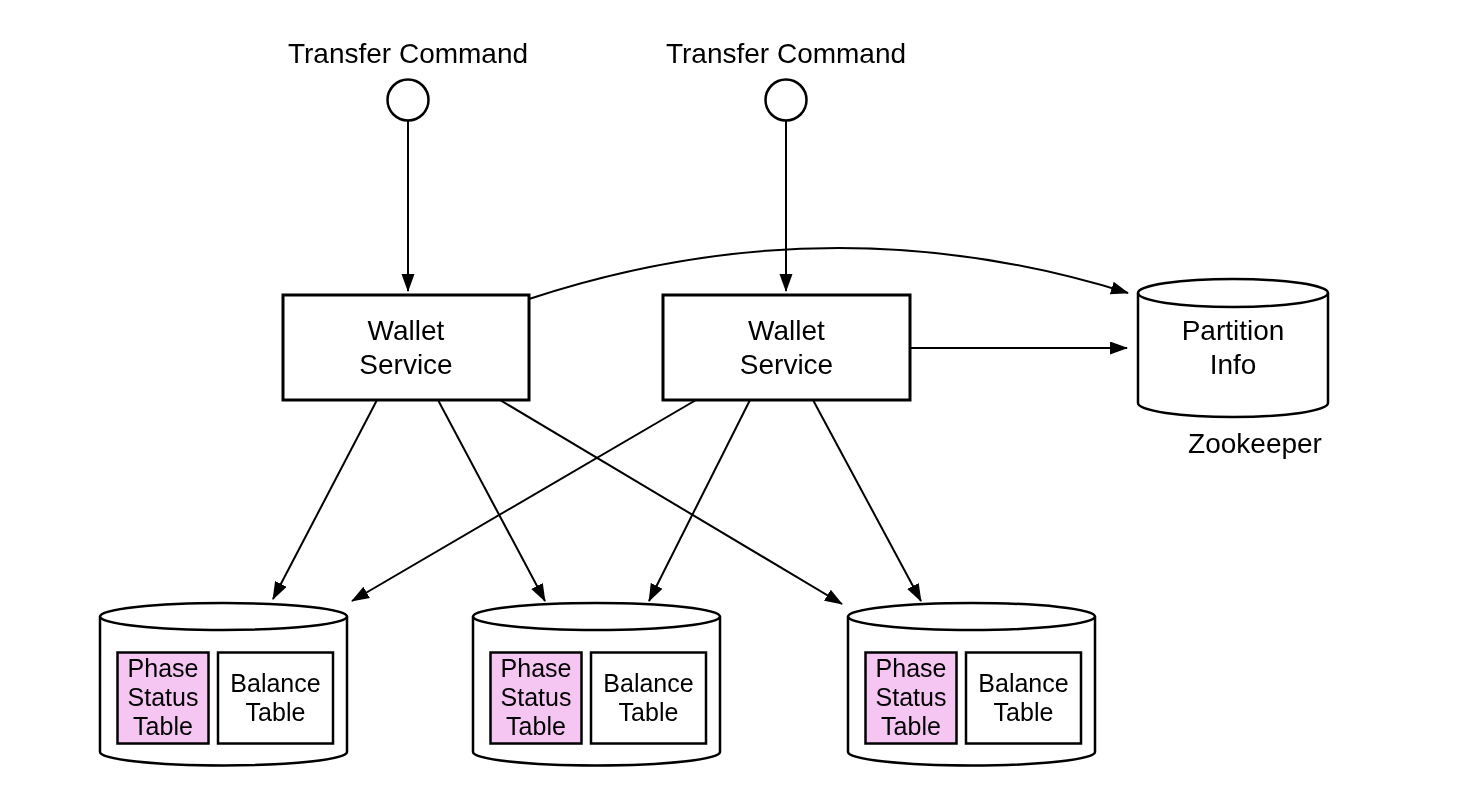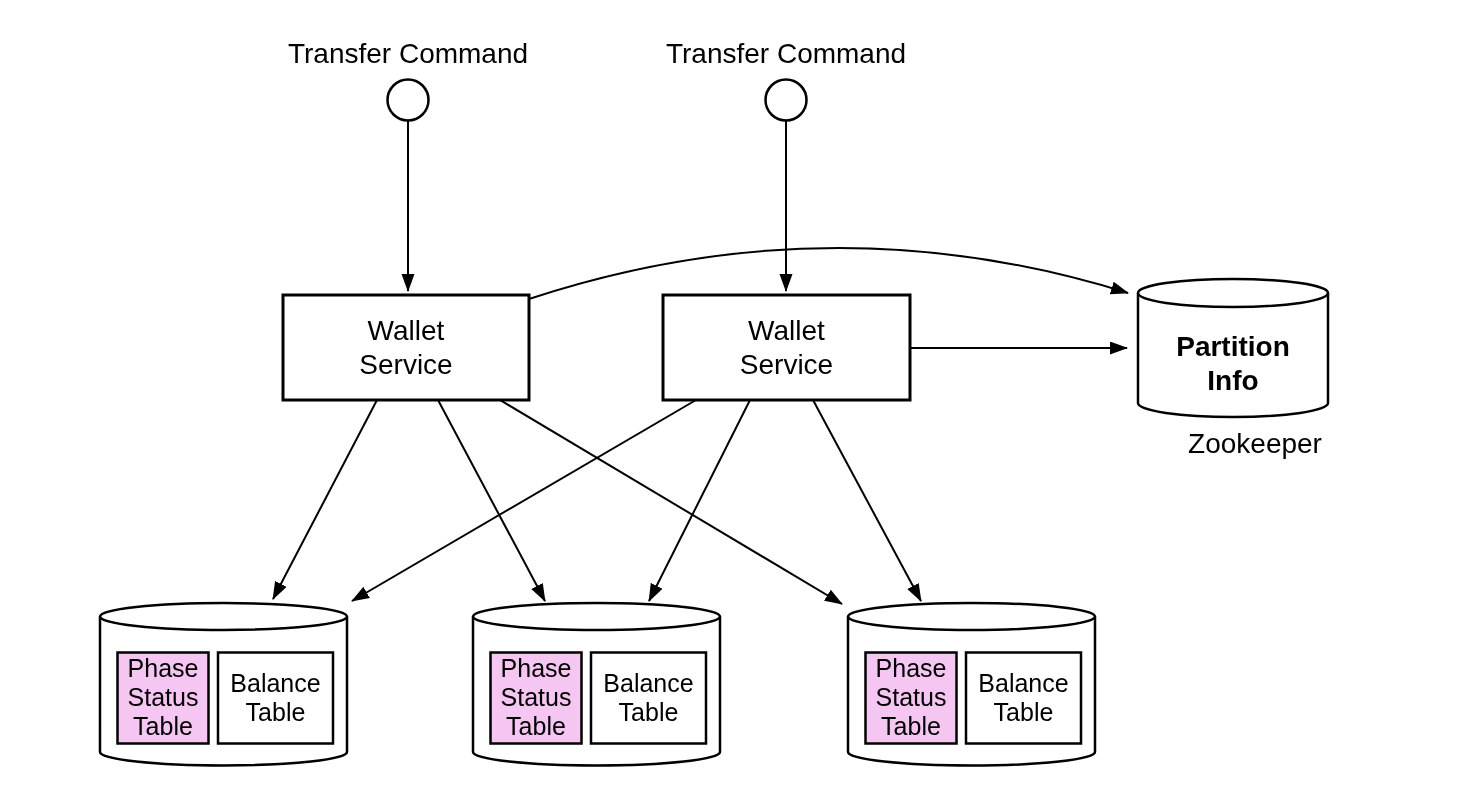--- a/index.html
+++ b/index.html
@@ -101,21 +101,21 @@
   </svg>
 
   <div class="label big" style="left:258px; top:37px; width:300px;">Transfer Command</div>
 
   <div class="label big" style="left:636px; top:37px; width:300px;">Transfer Command</div>
 
   <div class="label big flex-center" style="left:336px; top:295px; width:140px; height:105px;">Wallet Service</div>
 
   <div class="label big flex-center" style="left:716px; top:295px; width:141px; height:105px;">Wallet Service</div>
 
-  <div class="label big flex-center" style="left:1163px; top:316px; width:140px; height:96px;font-weight:bold;">Partition Info</div>
+  <div class="label big flex-center" style="left:1163px; top:300px; width:140px; height:96px;">Partition Info</div>
 
   <div class="label big" style="left:1155px; top:427px; width:200px;">Zookeeper</div>
 
   <div class="label table-lbl flex-center" style="left:117px; top:652px; width:92px; height:91px;">Phase Status Table</div>
   <div class="label table-lbl flex-center" style="left:218px; top:652px; width:115px; height:91px;">Balance Table</div>
 
   <div class="label table-lbl flex-center" style="left:490px; top:652px; width:92px; height:91px;">Phase Status Table</div>
   <div class="label table-lbl flex-center" style="left:591px; top:652px; width:115px; height:91px;">Balance Table</div>
 
   <div class="label table-lbl flex-center" style="left:865px; top:652px; width:92px; height:91px;">Phase Status Table</div>

